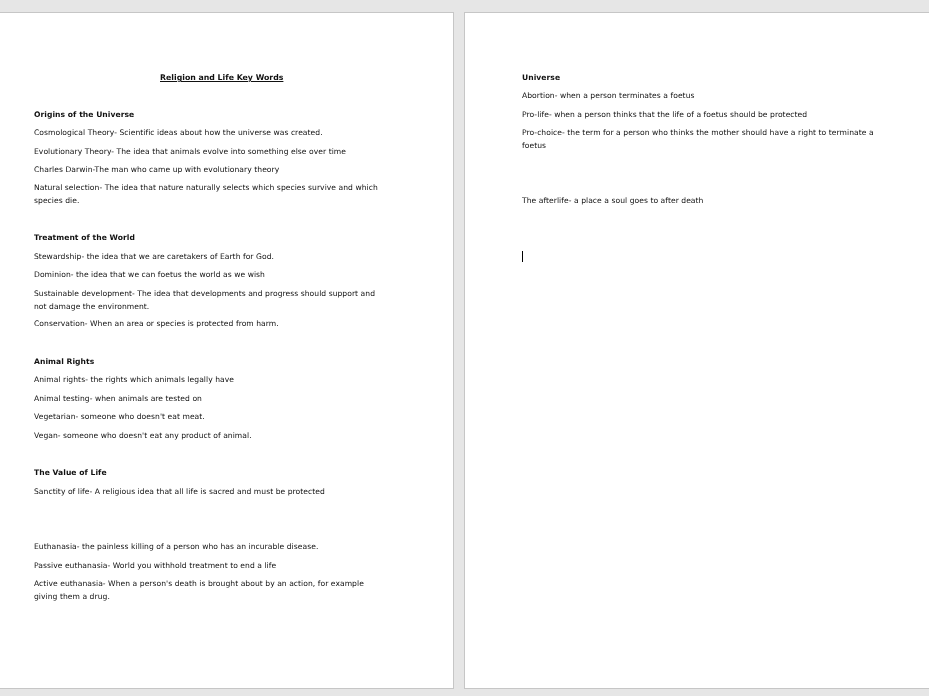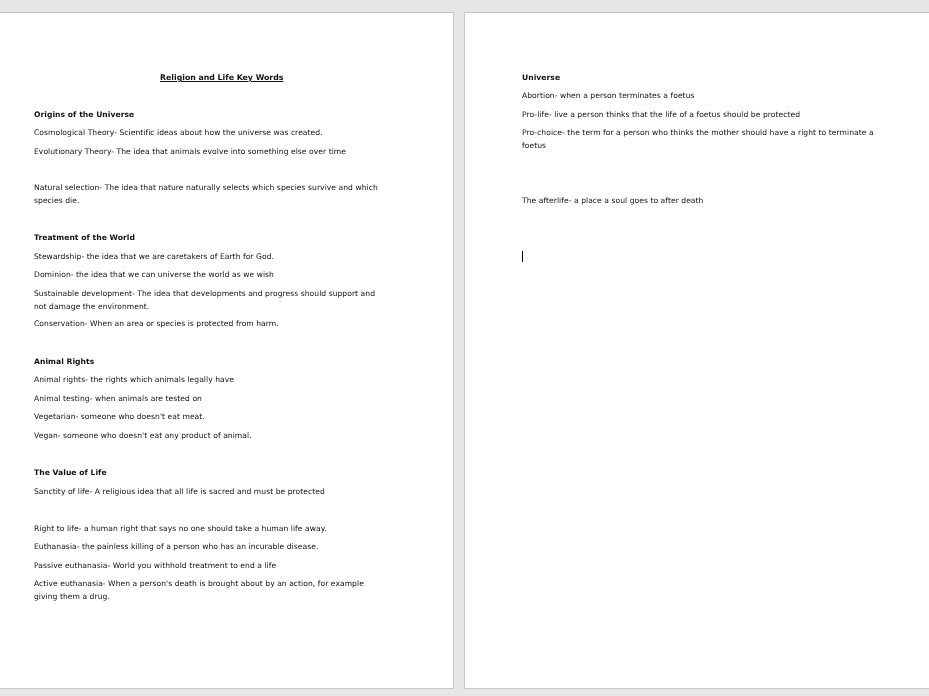--- a/index.html
+++ b/index.html
@@ -32,42 +32,42 @@
   </style>
 </head>
 <body>
 
 <div id="page1" class="page">
   <div class="title" style="left:160px; top:60px;">Religion and Life Key Words</div>
 
   <div class="ln heading" style="left:34px; top:96px;">Origins of the Universe</div>
   <div class="ln" style="left:34px; top:114px;">Cosmological Theory- Scientific ideas about how the universe was created.</div>
   <div class="ln" style="left:34px; top:133px;">Evolutionary Theory- The idea that animals evolve into something else over time</div>
+  <div class="ln" style="left:34px; top:151px;">Charles Darwin-The man who came up with evolutionary theory</div>
   <div class="ln wrap" style="left:34px; top:169px; width:345px;">Natural selection- The idea that nature naturally selects which species survive and which species die.</div>
 
   <div class="ln heading" style="left:34px; top:219px;">Treatment of the World</div>
   <div class="ln" style="left:34px; top:238px;">Stewardship- the idea that we are caretakers of Earth for God.</div>
-  <div class="ln" style="left:34px; top:256px;">Dominion- the idea that we can universe the world as we wish</div>
+  <div class="ln" style="left:34px; top:256px;">Dominion- the idea that we can foetus the world as we wish</div>
   <div class="ln wrap" style="left:34px; top:275px; width:350px;">Sustainable development- The idea that developments and progress should support and not damage the environment.</div>
   <div class="ln" style="left:34px; top:305px;">Conservation- When an area or species is protected from harm.</div>
 
   <div class="ln heading" style="left:34px; top:343px;">Animal Rights</div>
   <div class="ln" style="left:34px; top:361px;">Animal rights- the rights which animals legally have</div>
   <div class="ln" style="left:34px; top:380px;">Animal testing- when animals are tested on</div>
   <div class="ln" style="left:34px; top:398px;">Vegetarian- someone who doesn't eat meat.</div>
   <div class="ln" style="left:34px; top:417px;">Vegan- someone who doesn't eat any product of animal.</div>
 
   <div class="ln heading" style="left:34px; top:454px;">The Value of Life</div>
   <div class="ln" style="left:34px; top:473px;">Sanctity of life- A religious idea that all life is sacred and must be protected</div>
-  <div class="ln" style="left:34px; top:510px;">Right to life- a human right that says no one should take a human life away.</div>
   <div class="ln" style="left:34px; top:528px;">Euthanasia- the painless killing of a person who has an incurable disease.</div>
   <div class="ln" style="left:34px; top:547px;">Passive euthanasia- World you withhold treatment to end a life</div>
   <div class="ln wrap" style="left:34px; top:565px; width:350px;">Active euthanasia- When a person's death is brought about by an action, for example giving them a drug.</div>
 </div>
 
 <div id="page2" class="page">
   <div class="ln heading" style="left:57px; top:59px;">Universe</div>
   <div class="ln" style="left:57px; top:77px;">Abortion- when a person terminates a foetus</div>
-  <div class="ln" style="left:57px; top:96px;">Pro-life- live a person thinks that the life of a foetus should be protected</div>
+  <div class="ln" style="left:57px; top:96px;">Pro-life- when a person thinks that the life of a foetus should be protected</div>
   <div class="ln wrap" style="left:57px; top:114px; width:355px;">Pro-choice- the term for a person who thinks the mother should have a right to terminate a foetus</div>
   <div class="ln" style="left:57px; top:182px;">The afterlife- a place a soul goes to after death</div>
   <div class="cursor" style="left:57px; top:238px;"></div>
 </div>
 
 </body></html>

